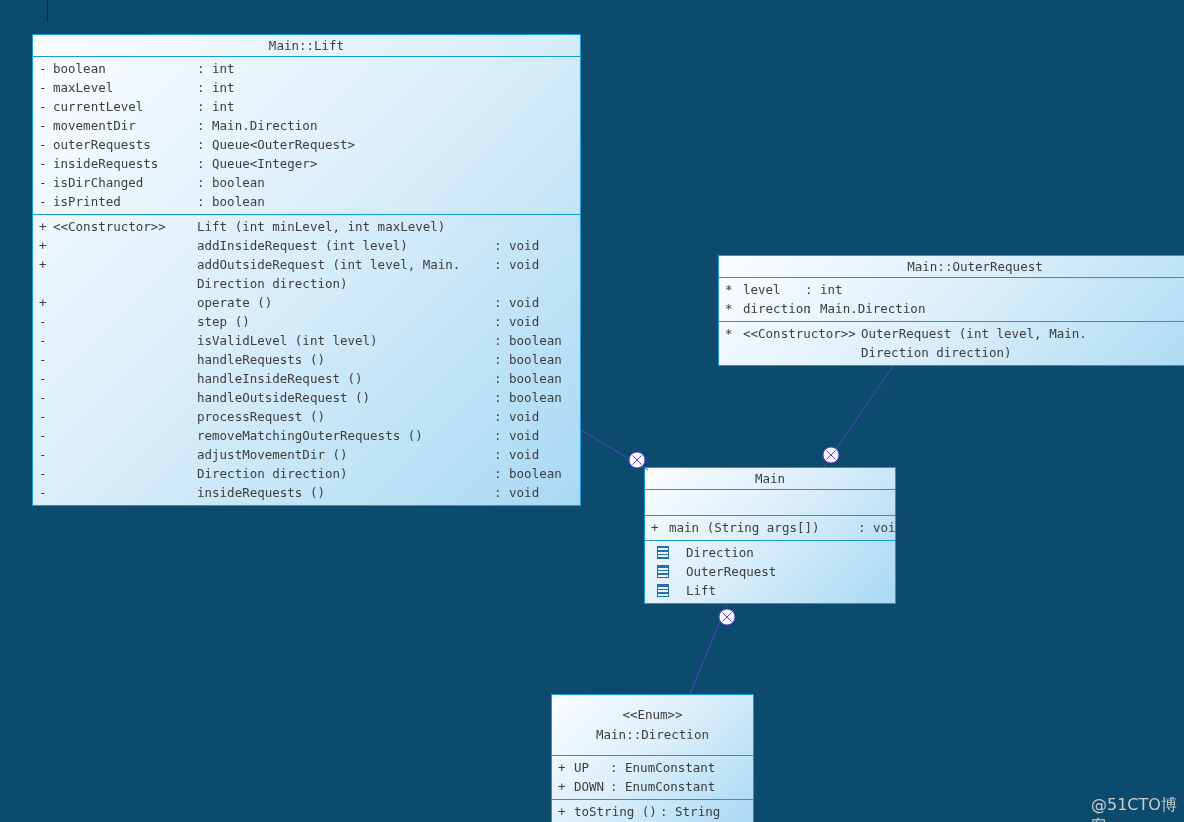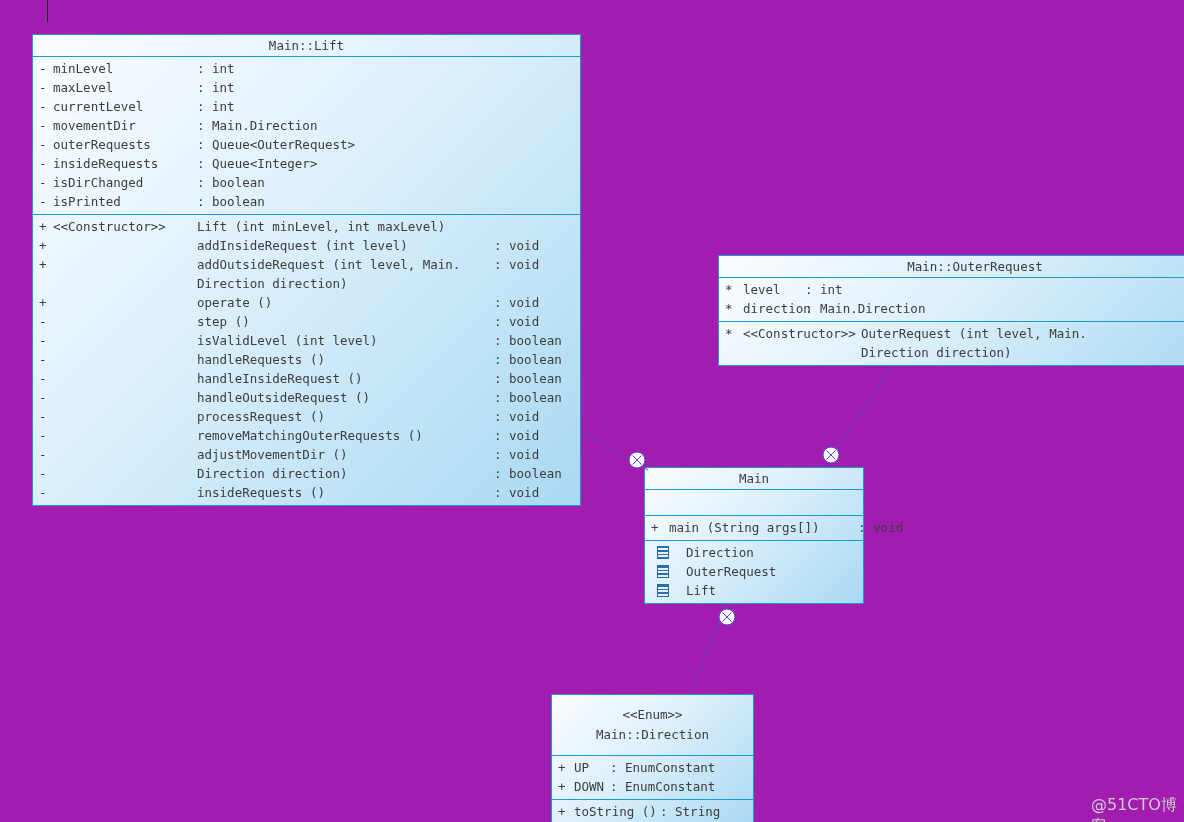--- a/index.html
+++ b/index.html
@@ -1,18 +1,18 @@
 <!DOCTYPE html>
 <html><head>
 <meta charset="utf-8">
 <style>
   * { margin:0; padding:0; box-sizing:border-box; }
   html,body { background:#ffffff; }
   #canvas {
-    position:relative; width:1184px; height:822px; background:#a21caf; overflow:hidden;
+    position:relative; width:1184px; height:822px; background:#0c4a6e; overflow:hidden;
     font-family:"DejaVu Sans Mono","Liberation Mono",monospace;
     font-size:12.5px; color:#3d3d3d;
   }
   .classbox {
     position:absolute; border:1px solid #169bd5; z-index:10;
     background:linear-gradient(135deg,#fbfdff 0%,#dcEFfb 45%,#a9d9f2 100%);
     background:linear-gradient(135deg,#fbfdff 0%,#dceffb 45%,#a9d9f2 100%);
   }
   .ctitle { text-align:center; line-height:21px; height:22px; border-bottom:1px solid #169bd5; }
   .titlewrap { border-bottom:1px solid #169bd5; padding:10px 0; }
@@ -46,21 +46,21 @@
 
 <div id="canvas">
 
   <div id="edge-tick"></div>
 
   <div class="classbox b-lift" style="left:32px;top:34px;width:549px;">
     <div class="ctitle">Main::Lift</div>
     <div class="sec sec-mid">
       <div class="row">
           <span class="vis">-</span>
-          <span class="col c1">minLevel</span>
+          <span class="col c1">boolean</span>
           <span>: int</span>
         </div>
       <div class="row">
           <span class="vis">-</span>
           <span class="col c1">maxLevel</span>
           <span>: int</span>
         </div>
       <div class="row">
           <span class="vis">-</span>
           <span class="col c1">currentLevel</span>
@@ -240,21 +240,21 @@
           <span class="vis">*</span>
           <span class="col c1">&lt;&lt;Constructor&gt;&gt;</span>
           <span>
             <span class="ln">OuterRequest (int level, Main.</span>
             <span class="ln">Direction direction)</span>
           </span>
         </div>
     </div>
   </div>
 
-  <div class="classbox b-main" style="left:644px;top:467px;width:220px;">
+  <div class="classbox b-main" style="left:644px;top:467px;width:252px;">
     <div class="ctitle">Main</div>
     <div class="sec sec-mid sec-empty"></div>
     <div class="sec sec-mid">
       <div class="row">
           <span class="vis">+</span>
           <span class="col c1">main (String args[])</span>
           <span>: void</span>
         </div>
     </div>
     <div class="sec">

